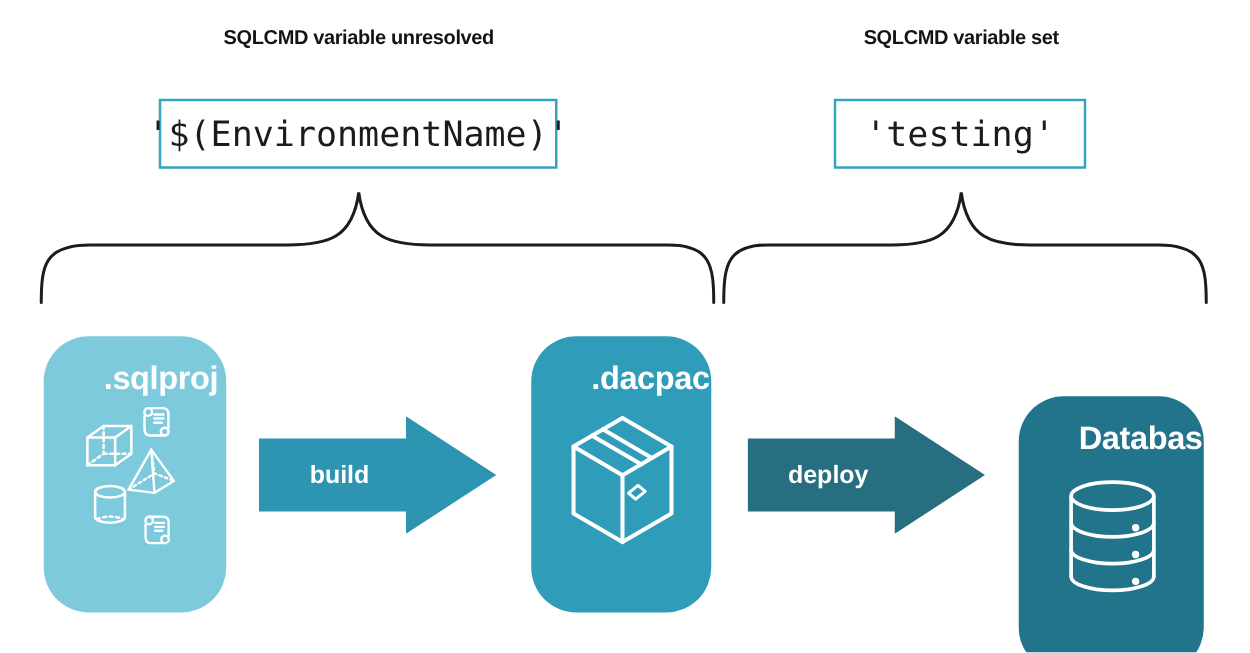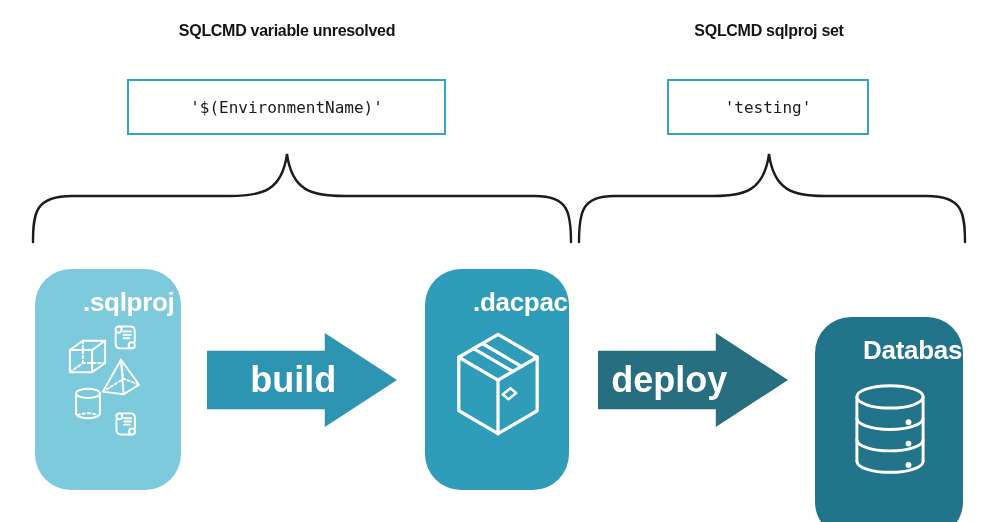--- a/index.html
+++ b/index.html
@@ -9,21 +9,21 @@
   }
   .heading {
     position:absolute; top:22px; width:400px; text-align:center;
     font-size:16px; font-weight:bold; color:#141414; letter-spacing:-0.3px;
   }
   #heading-unresolved { left:87px; }
   #heading-set { left:569px; }
   .codebox {
     position:absolute; top:79px; height:52px; background:#ffffff;
     border:2.5px solid #36a3c3; display:flex; align-items:center; justify-content:center;
-    font-family:"DejaVu Sans Mono", monospace; font-size:16px; color:#1b1b1b; white-space:nowrap;
+    font-family:"DejaVu Sans Mono", monospace; font-size:28px; color:#1b1b1b; white-space:nowrap;
   }
   #codebox-unresolved { left:127px; width:315px; }
   #codebox-set { left:667px; width:198px;text-align:right; }
   #braces { position:absolute; left:0; top:0; width:1000px; height:522px; pointer-events:none; }
   .node {
     position:absolute; top:269px; height:221px; border-radius:36px;
   }
   #node-sqlproj { left:35px;  width:146px; }
   #node-dacpac  { left:425px; width:144px; }
   #node-database{ left:815px; width:148px; }
@@ -32,40 +32,40 @@
     color:#ffffff; font-weight:bold; font-size:26px; letter-spacing:-0.3px;padding-left:48px;
   }
   .arrow {
     position:absolute; top:333px; width:190px; height:94px;
     clip-path: polygon(0 19%, 62% 19%, 62% 0, 100% 50%, 62% 100%, 62% 81%, 0 81%);
     display:flex; align-items:center;
   }
   #arrow-build  { left:207px; }
   #arrow-deploy { left:598px; }
   .arrow-label {
-    width:68%; text-align:right; color:#ffffff; font-weight:bold; font-size:36px;
+    width:68%; text-align:center; color:#ffffff; font-weight:bold; font-size:20px;
   }
   .icon { position:absolute; }
   .icon svg { display:block; width:100%; height:100%; }
   
   #icon-cube      { left:32px; top:69px;  width:41px; height:37px; }
   #icon-scroll-1  { left:77px; top:54px;  width:27px; height:29px; }
   #icon-pyramid   { left:66px; top:89px;  width:40px; height:38px; }
   #icon-cylinder  { left:38px; top:118px; width:30px; height:33px; }
   #icon-scroll-2  { left:78px; top:141px; width:26px; height:28px; }
   #icon-package   { left:30px; top:56px;  width:86px; height:118px; }
   #icon-database  { left:38px; top:66px;  width:74px; height:92px; }
 </style>
 </head>
 <body>
 
 <div id="diagram">
 
   <div class="heading" id="heading-unresolved">SQLCMD variable unresolved</div>
-  <div class="heading" id="heading-set">SQLCMD sqlproj set</div>
+  <div class="heading" id="heading-set">SQLCMD variable set</div>
 
   <div class="codebox" id="codebox-unresolved">
     <span>'$(EnvironmentName)'</span>
   </div>
   <div class="codebox" id="codebox-set">
     <span>'testing'</span>
   </div>
 
   <svg id="braces" viewBox="0 0 1000 522" fill="none" stroke="#1c1c1c" stroke-width="2.4" stroke-linecap="round">
     <path d="M 33 242 C 33 212 36 196 72 196 L 230 196 C 262 196 282 191 287 154 C 292 191 312 196 344 196 L 535 196 C 568 196 571 212 571 242"></path>

